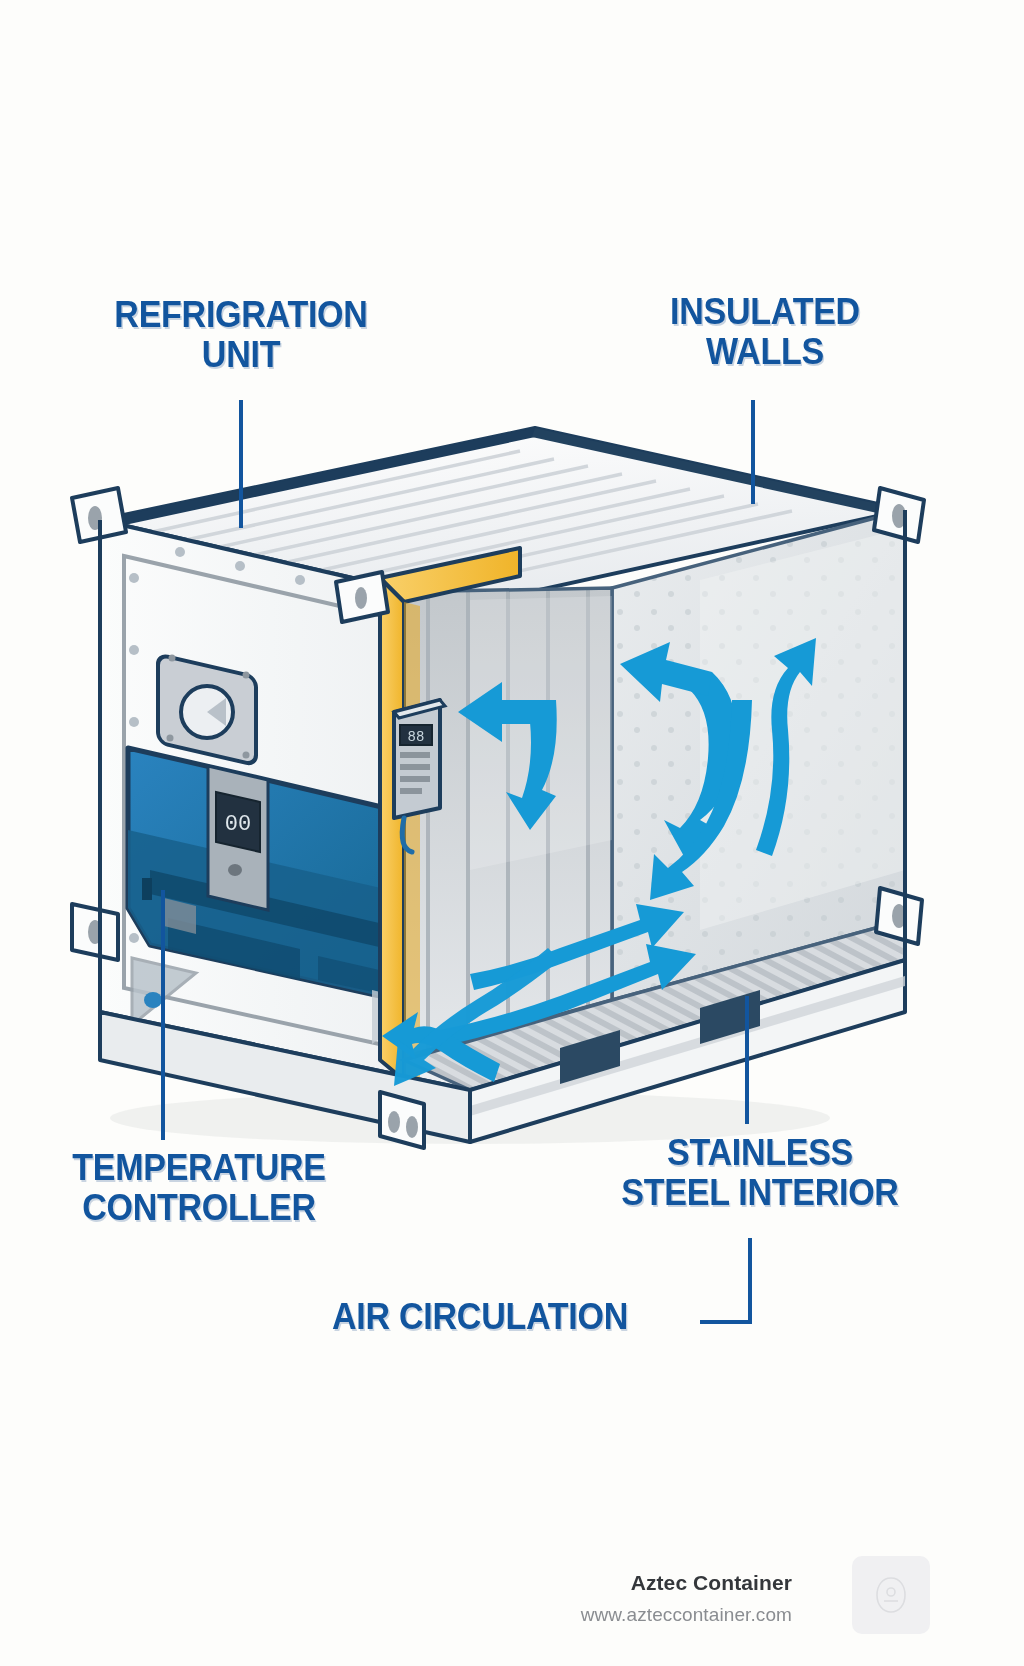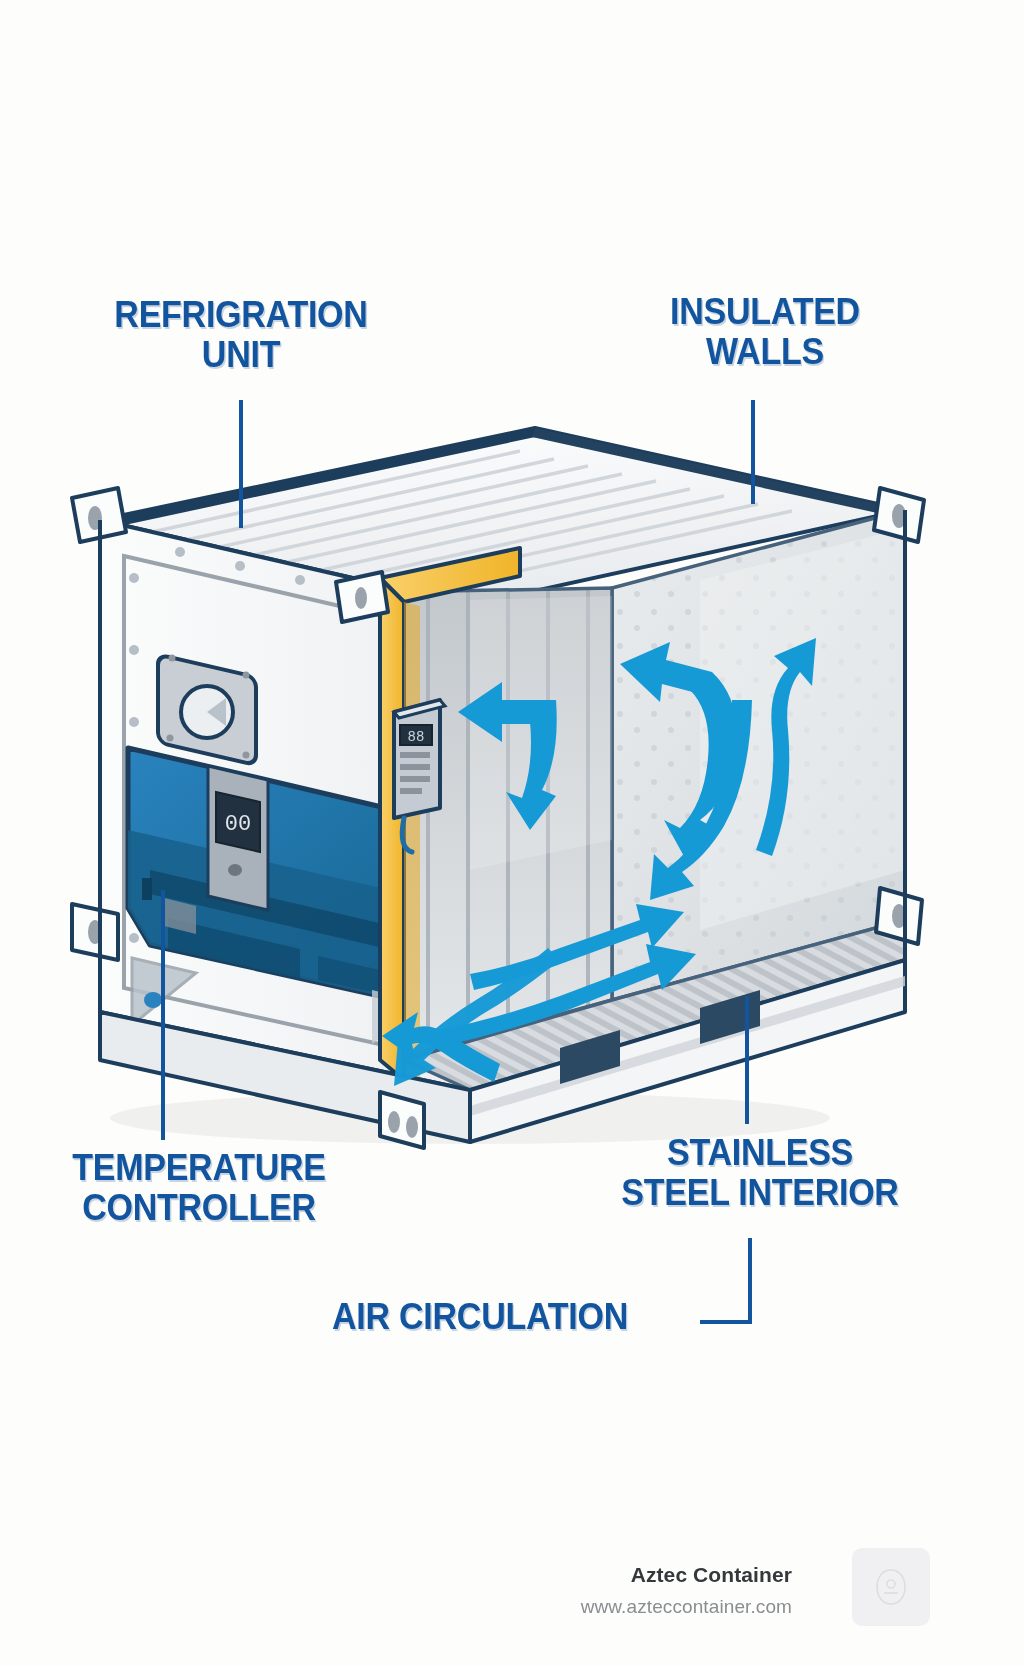--- a/index.html
+++ b/index.html
@@ -43,21 +43,21 @@
   }
   #label-refrigeration { left:66px;  top:295px; width:350px; text-align:center; }
   #label-insulated     { left:610px; top:292px; width:310px; text-align:center; }
   #label-temperature   { left:14px;  top:1148px; width:370px; text-align:center; }
   #label-stainless     { left:570px; top:1133px; width:380px; text-align:center; }
   #label-air           { left:270px; top:1297px; width:420px; text-align:center; }
 
   .connector { position:absolute; background:#12559e; }
 
   
-  .footer { position:absolute; left:0; bottom:8px; width:972px; height:150px; }
+  .footer { position:absolute; left:0; bottom:0; width:972px; height:150px; }
   .footer-brand {
     position:absolute; right:180px; top:55px;
     font-size:21px; font-weight:bold; color:#34373b;
     letter-spacing:0.1px; white-space:nowrap;
   }
   .footer-url {
     position:absolute; right:180px; top:88px;
     font-size:19px; color:#8a8d91; letter-spacing:0.1px; white-space:nowrap;
   }
   .footer-logo {

